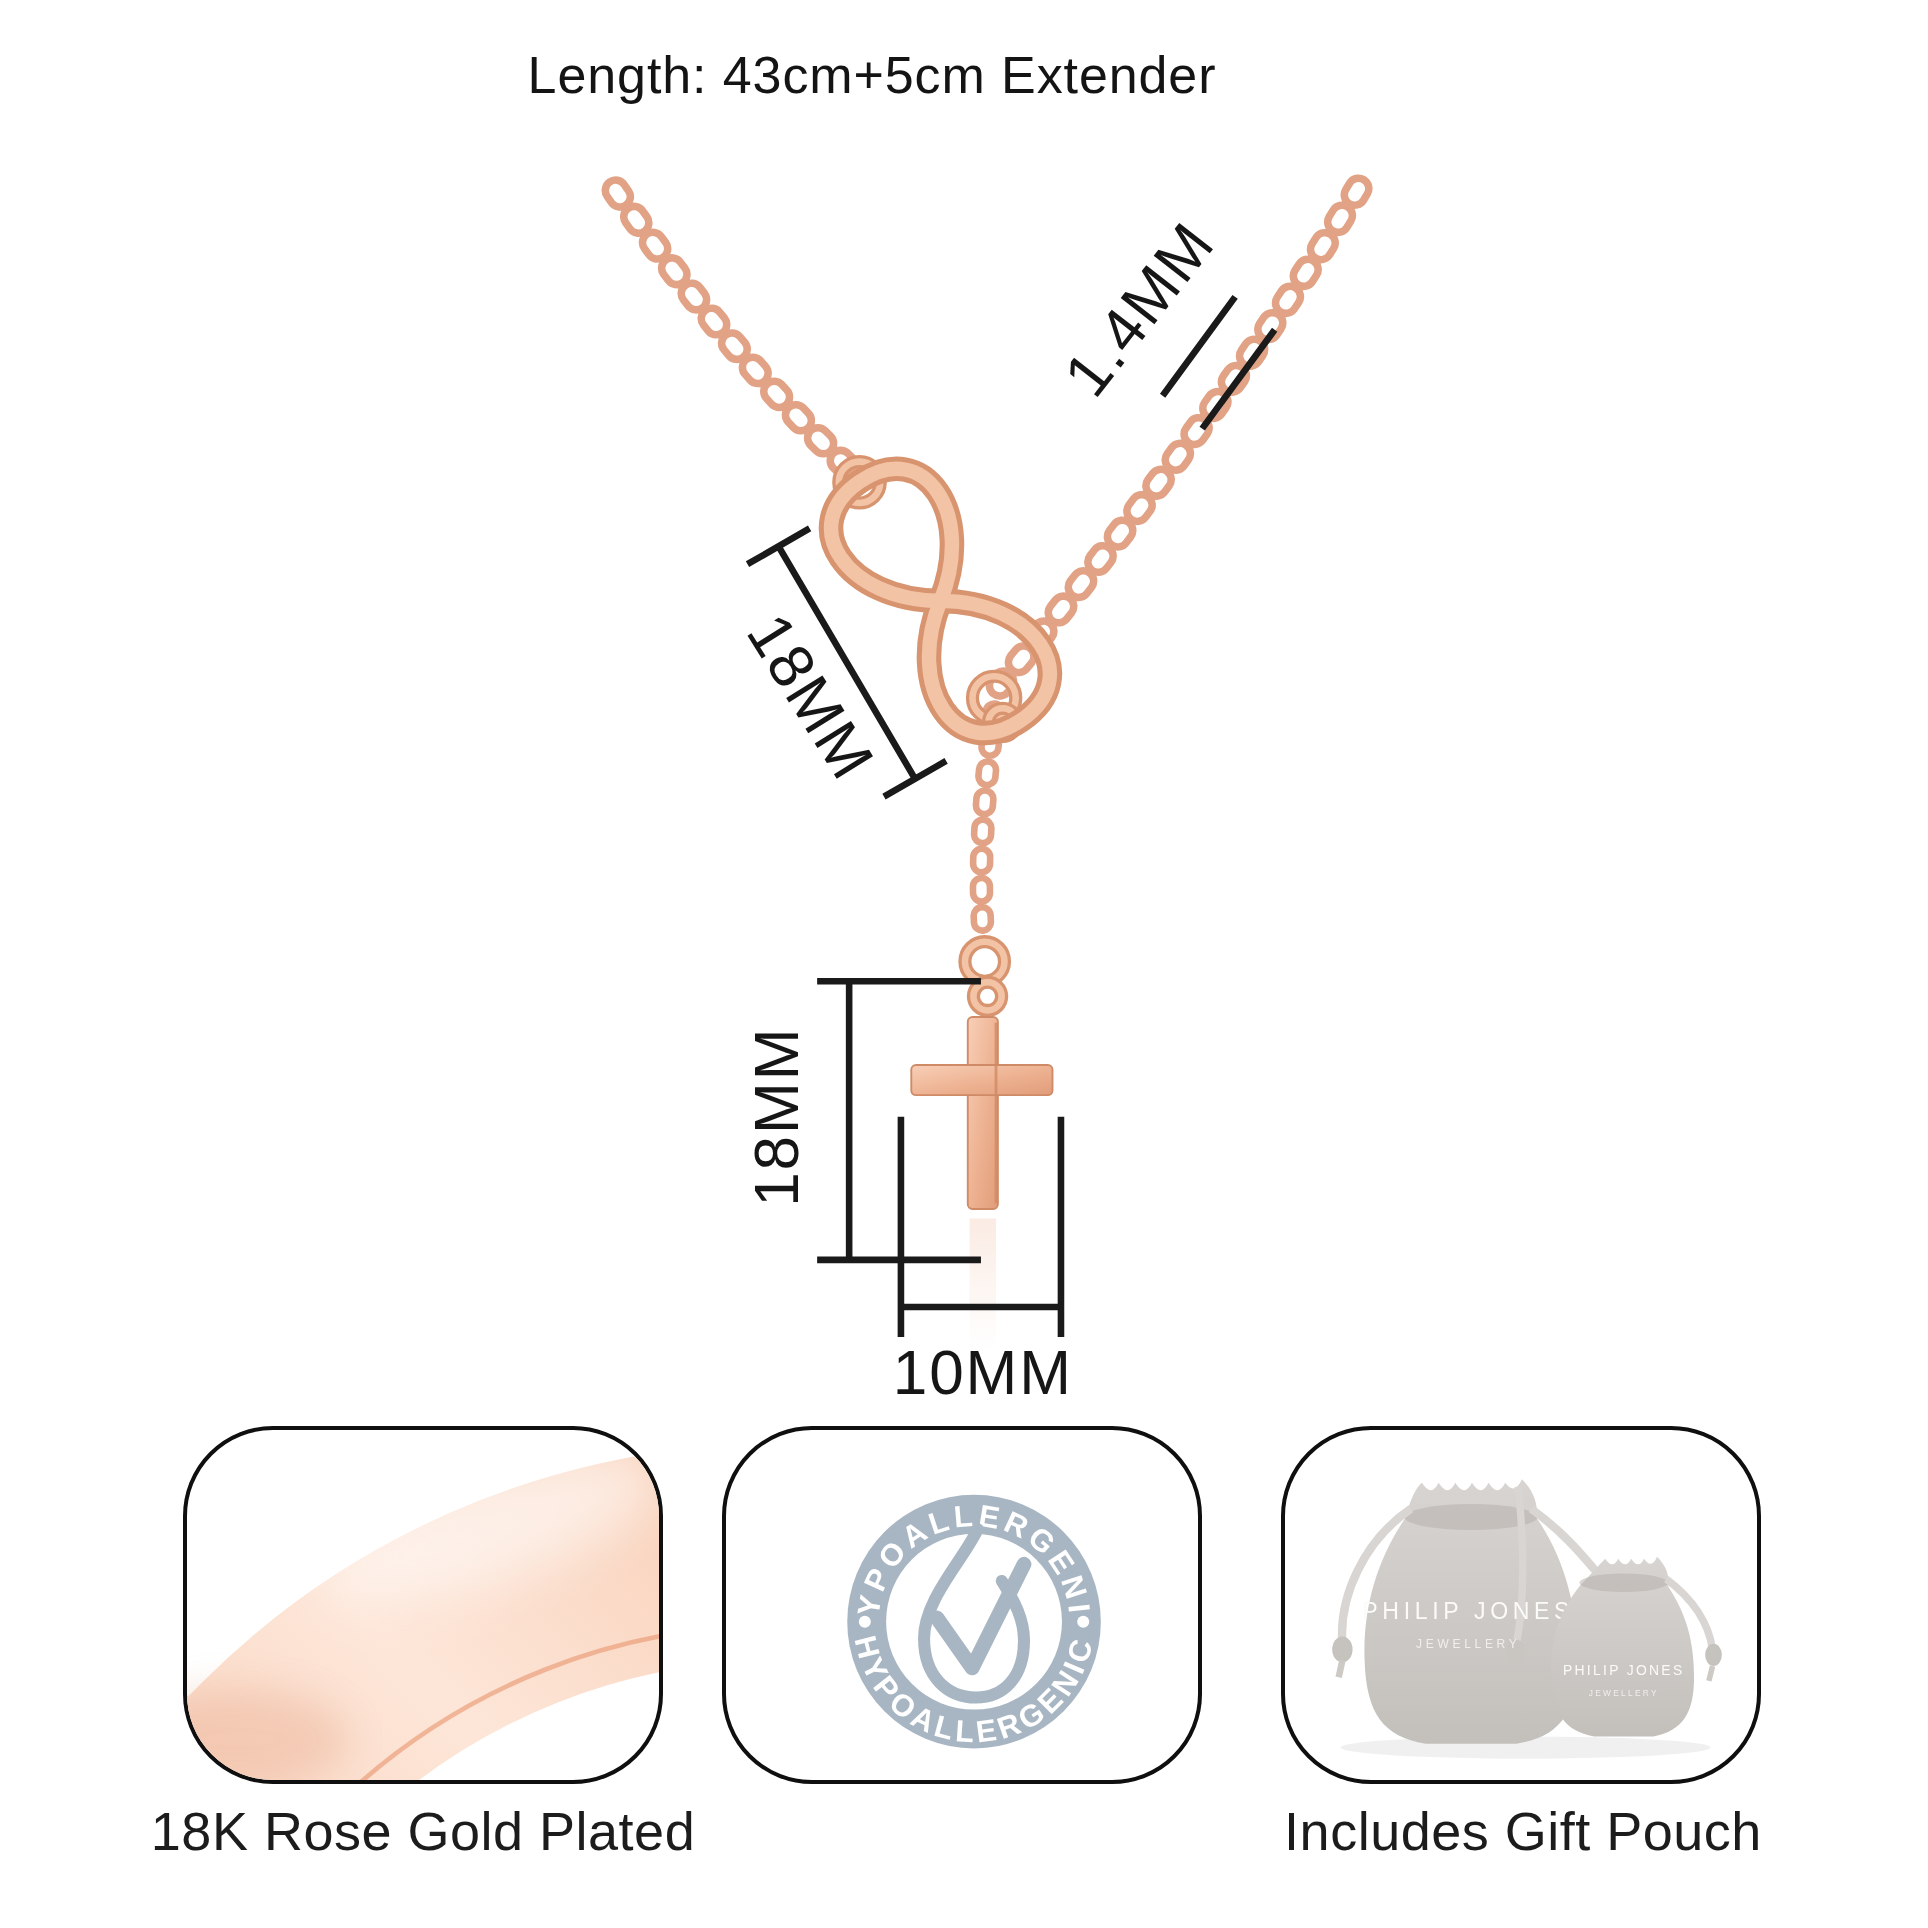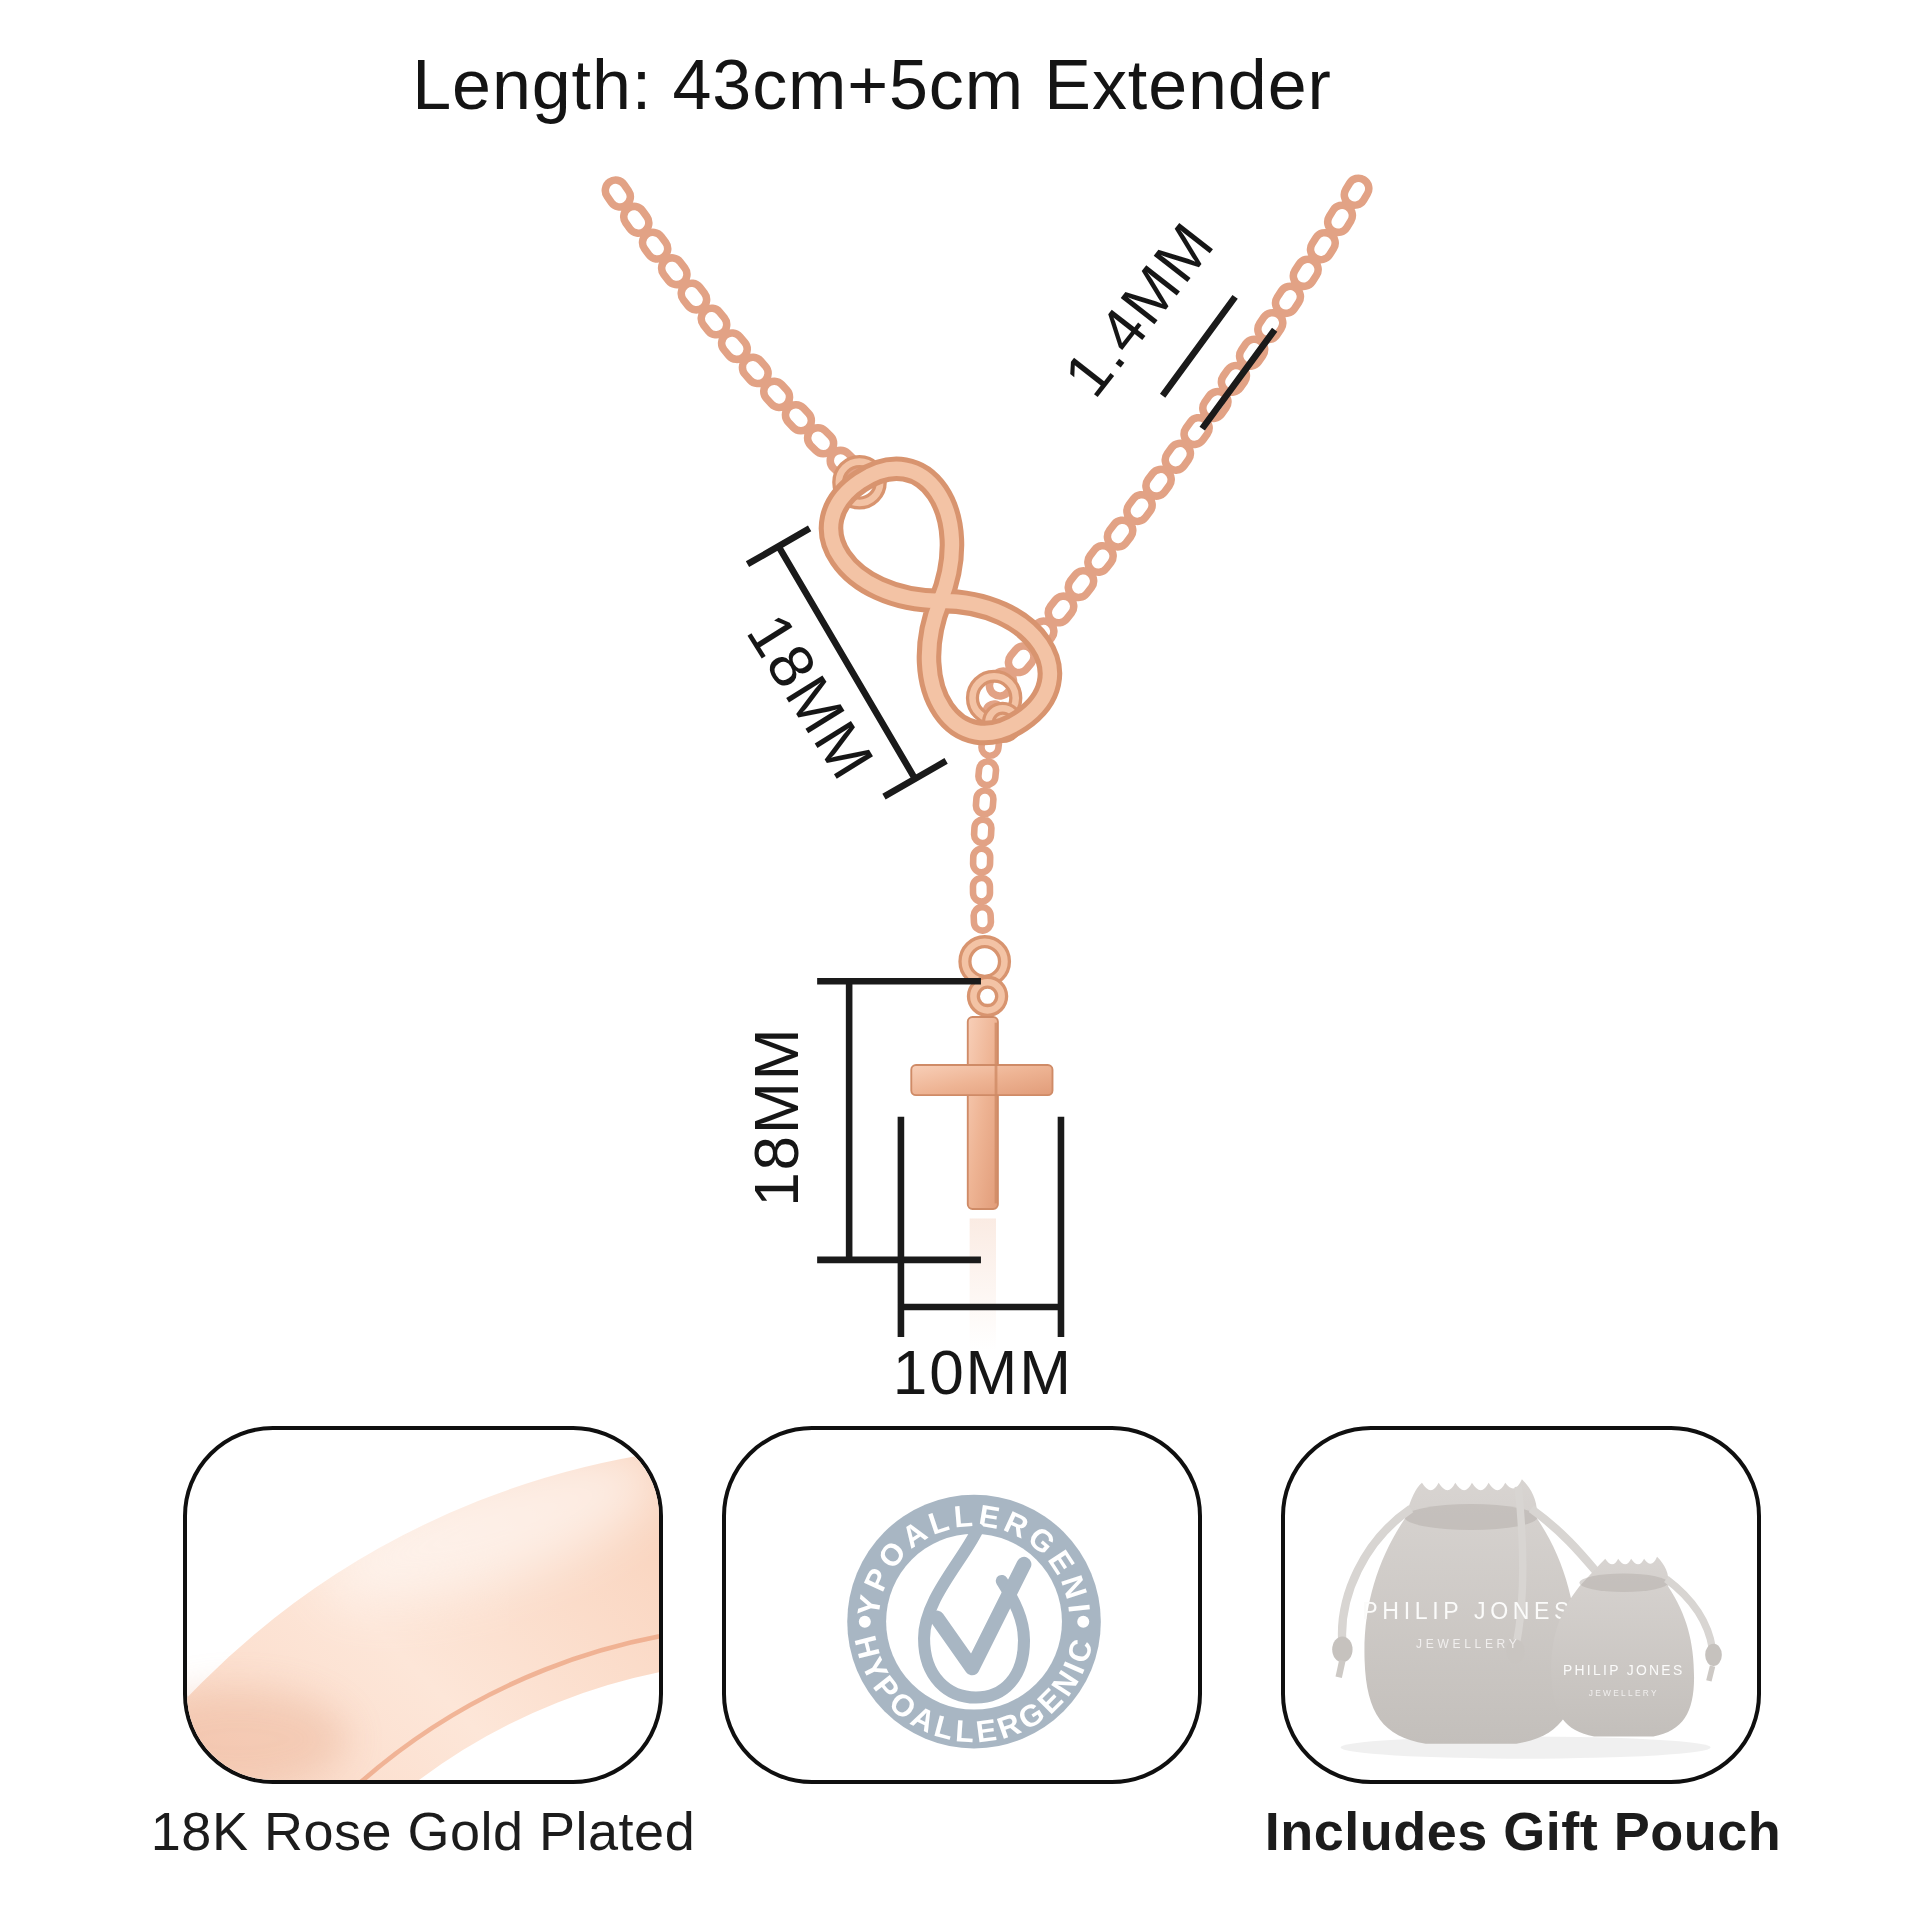--- a/index.html
+++ b/index.html
@@ -2,21 +2,21 @@
 <html style="font-size:15px"><head>
 <meta charset="utf-8">
 <style>
   html,body{margin:0;padding:0;background:#ffffff;}
   .stage{
     position:relative;width:1928px;height:1928px;background:#ffffff;overflow:hidden;
     font-family:"Liberation Sans", sans-serif;
   }
   .title{
     position:absolute;top:45px;left:0;width:1744px;margin:0;
-    text-align:center;font-size:70px;font-weight:500;letter-spacing:0.9px;color:#141414;
+    text-align:center;font-size:52px;font-weight:500;letter-spacing:0.9px;color:#141414;
   }
   .necklace{position:absolute;top:0;left:0;}
   .chain-out{fill:none;stroke:#e2a285;stroke-width:30;stroke-linecap:round;stroke-dasharray:8 26;}
   .chain-in {fill:none;stroke:#ffffff;stroke-width:14;stroke-linecap:round;stroke-dasharray:8 26;}
   .chain-out2{fill:none;stroke:#e2a285;stroke-width:25;stroke-linecap:round;stroke-dasharray:7 24;}
   .chain-in2 {fill:none;stroke:#ffffff;stroke-width:11;stroke-linecap:round;stroke-dasharray:7 24;}
   .ring-o{fill:none;stroke:#d8946f;stroke-width:14;}
   .ring-i{fill:none;stroke:#f3c3a5;stroke-width:7;}
   .inf-o{fill:none;stroke:#d8946f;stroke-width:14.5;stroke-linejoin:round;}
   .inf-i{fill:none;stroke:#f3c3a5;stroke-width:8.5;stroke-linejoin:round;}
@@ -25,21 +25,21 @@
   .badge{
     position:absolute;top:1426px;width:480px;height:358px;box-sizing:border-box;
     border:4.7px solid #0f0f0f;border-radius:90px;background:#ffffff;overflow:hidden;
   }
   .badge svg{display:block;width:100%;height:100%;}
   .b1{left:183px;} .b2{left:722px;} .b3{left:1281px;}
   .caption{
     position:absolute;top:1800px;width:716px;margin-left:-358px;text-align:center;
     font-size:54px;font-weight:500;color:#1c1c1c;white-space:nowrap;letter-spacing:0.5px;
   }
-  .c1{left:423px;} .c2{left:962px;} .c3{left:1523px;font-weight:bold;}
+  .c1{left:423px;} .c2{left:962px;} .c3{left:1523px;}
   .sealtxt{font-family:"Liberation Sans",sans-serif;font-size:33px;font-weight:700;letter-spacing:4.5px;fill:#ffffff;}
   .brand-lg{font-family:"Liberation Sans",sans-serif;font-size:25px;letter-spacing:5px;fill:#fbfbfa;}
   .brand-lg-sub{font-family:"Liberation Sans",sans-serif;font-size:13px;letter-spacing:4px;fill:#f1efee;}
   .brand-sm{font-family:"Liberation Sans",sans-serif;font-size:15px;letter-spacing:2.5px;fill:#fbfbfa;}
   .brand-sm-sub{font-family:"Liberation Sans",sans-serif;font-size:9px;letter-spacing:2.5px;fill:#f1efee;}
   .blur28{filter:blur(28px);}
   .blur20{filter:blur(20px);}
 </style>
 </head>
 <body>

